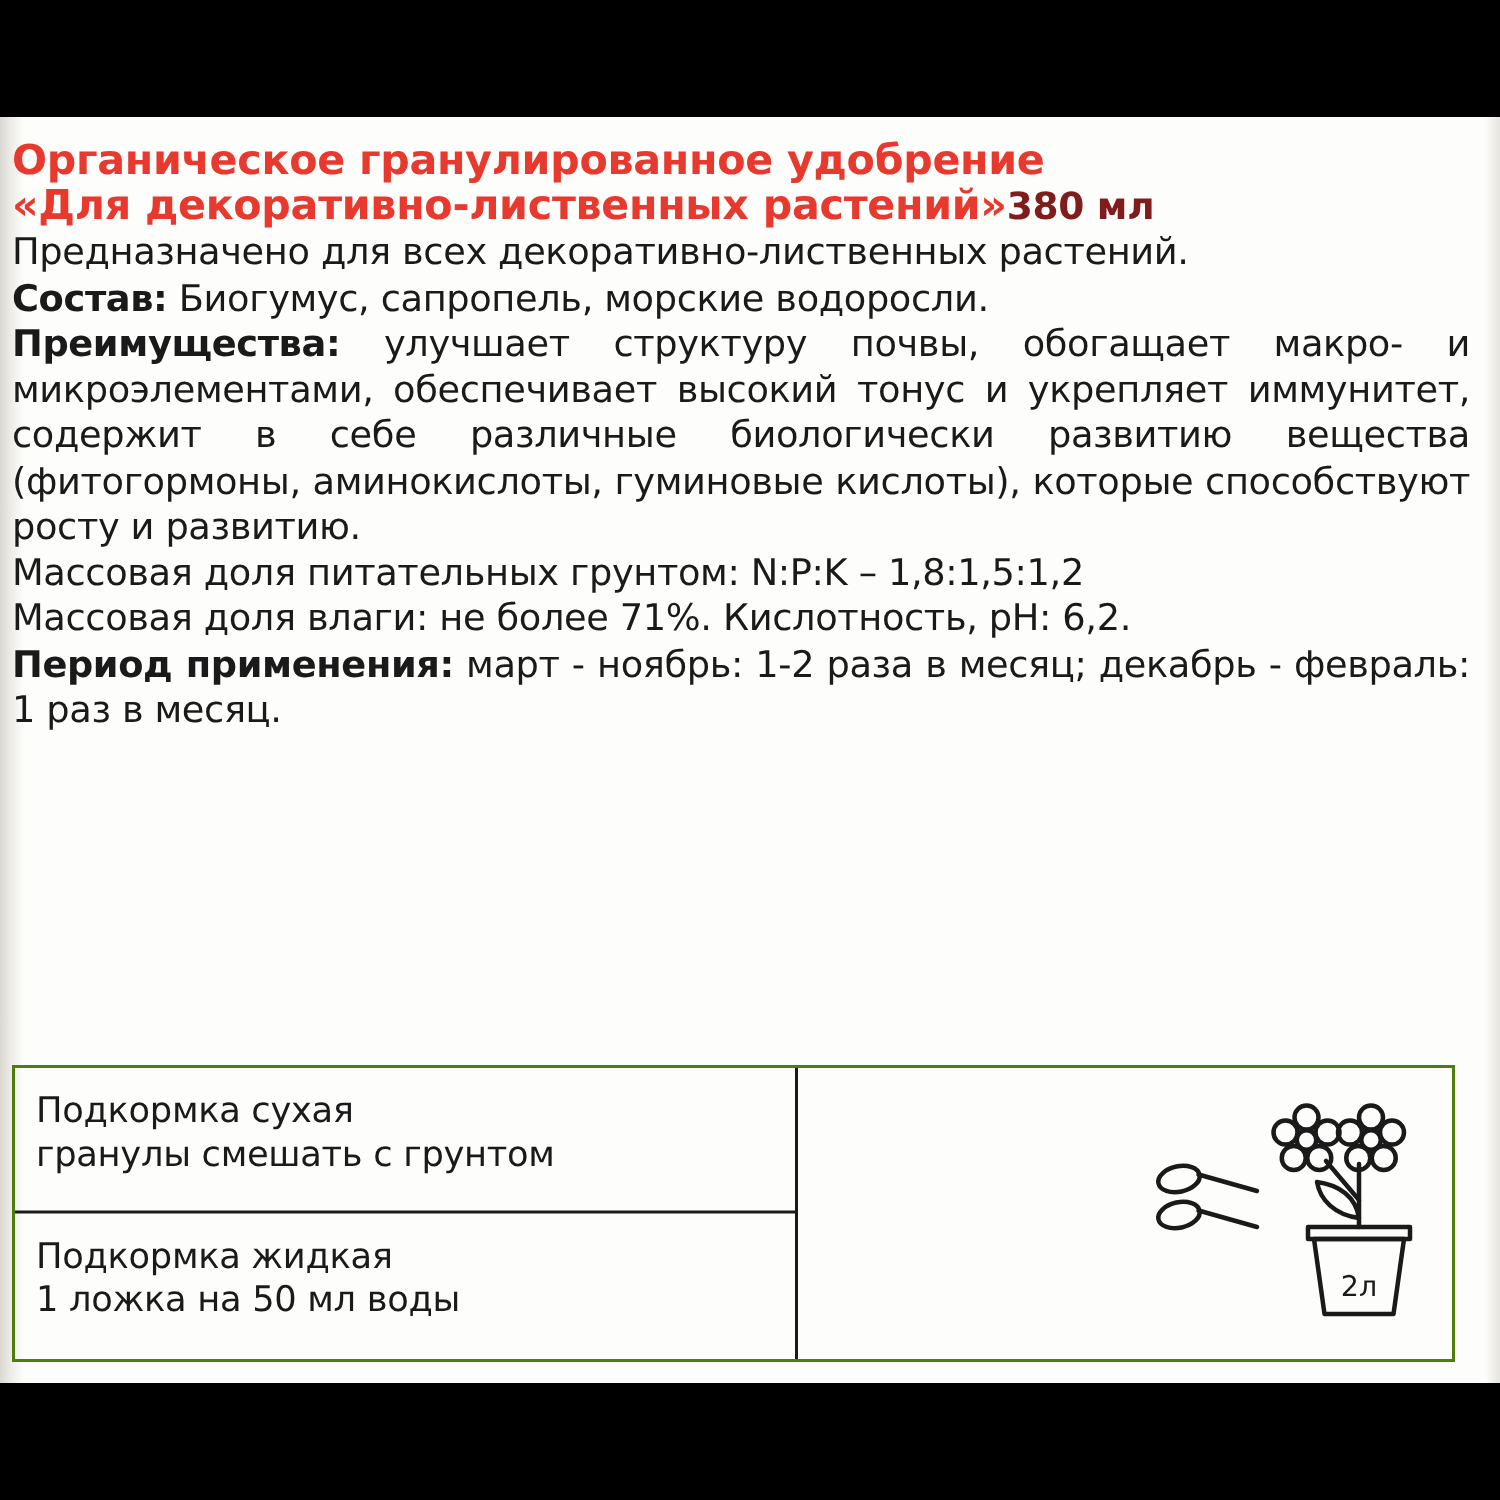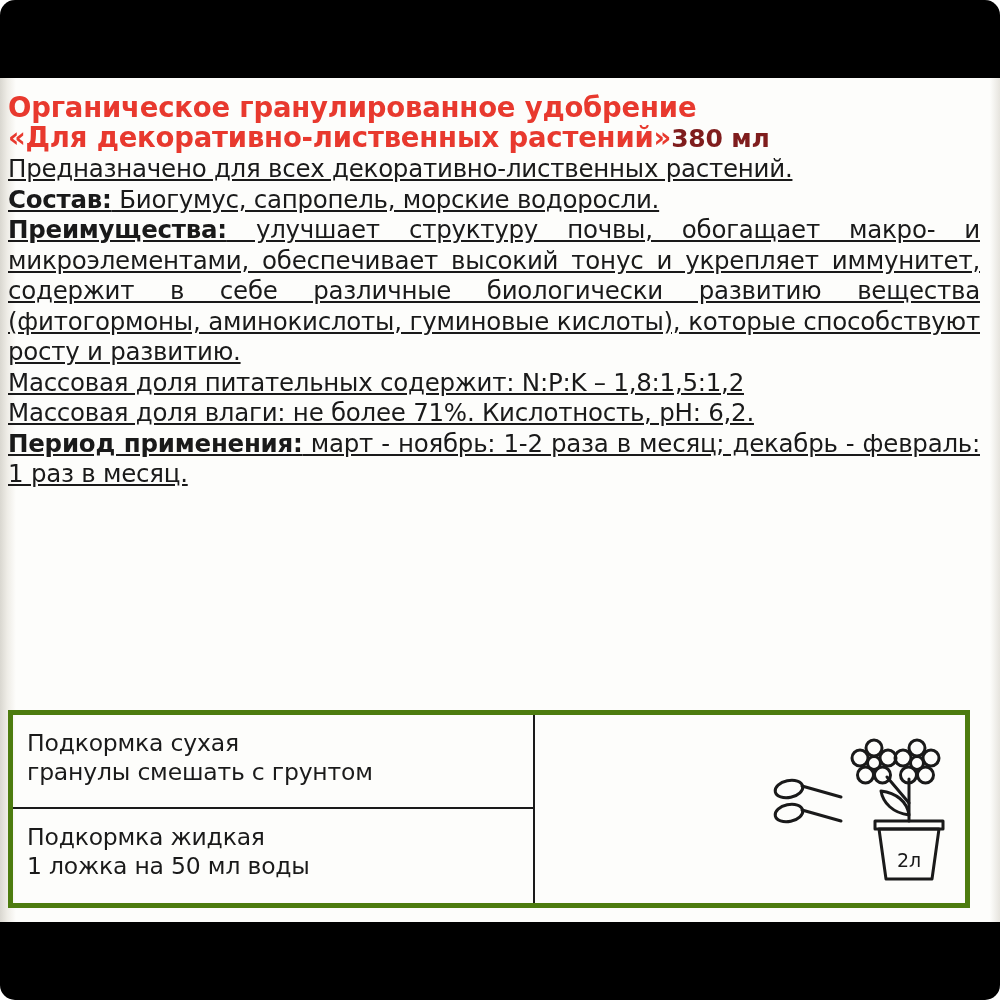--- a/index.html
+++ b/index.html
@@ -7,21 +7,20 @@
     padding: 0;
     background: #ffffff;
   }
   #page {
     position: relative;
     width: 1000px;
     height: 1000px;
     background: #ffffff;
     overflow: hidden;
     font-family: "DejaVu Sans", "Liberation Sans", sans-serif;
-    border-radius: 15px;
   }
   
   .bar-top {
     position: absolute;
     left: 0; top: 0;
     width: 1000px; height: 78px;
     background: #000000;
   }
   .bar-bottom {
     position: absolute;
@@ -77,40 +76,40 @@
   .body-text {
     color: #1a1a1a;
     font-size: 24.5px;
     line-height: 30.5px;
     letter-spacing: -0.25px;
   }
   .body-text p {
     margin: 0;
     padding: 0;
   }
-  .p-gap { margin-top: 1px; text-decoration: underline; }
+  .p-gap { margin-top: 1px; }
   b.lbl { font-weight: bold; }
 
   .just {
     text-align: justify;
     text-align-last: left;
   }
   .spread {
     
     word-spacing: 1px;
   }
 
   
   .table {
     position: absolute;
     left: 8px;
     top: 632px;
     width: 962px;
     height: 198px;
-    border: 5px solid #4d7c0f;
+    border: 2px solid #4d7c0f;
     box-sizing: border-box;
     display: flex;
   }
   .table-left {
     width: 522px;
     box-sizing: border-box;
     border-right: 2px solid #1a1a1a;
     display: flex;
     flex-direction: column;
   }
@@ -165,21 +164,21 @@
         <p class="p-gap">Предназначено для всех декоративно-лиственных растений.</p>
 
         <p class="p-gap">
           <b class="lbl">Состав:</b><span> Биогумус, сапропель, морские водоросли.</span>
         </p>
 
         <p class="p-gap just">
           <b class="lbl">Преимущества:</b><span> улучшает структуру почвы, обогащает макро- и микроэлементами, обеспечивает высокий тонус и укрепляет иммунитет, содержит в себе различные биологически развитию вещества (фитогормоны, аминокислоты, гуминовые кислоты), которые способствуют росту и развитию.</span>
         </p>
 
-        <p class="p-gap">Массовая доля питательных содержит: N:P:K – 1,8:1,5:1,2</p>
+        <p class="p-gap">Массовая доля питательных грунтом: N:P:K – 1,8:1,5:1,2</p>
 
         <p class="p-gap">Массовая доля влаги: не более 71%. Кислотность, рН: 6,2.</p>
 
 
         <p class="p-gap just">
           <b class="lbl">Период применения:</b><span> март - ноябрь: 1-2 раза в месяц; декабрь - февраль: 1 раз в месяц.</span>
         </p>
 
       </div>
     </div>

